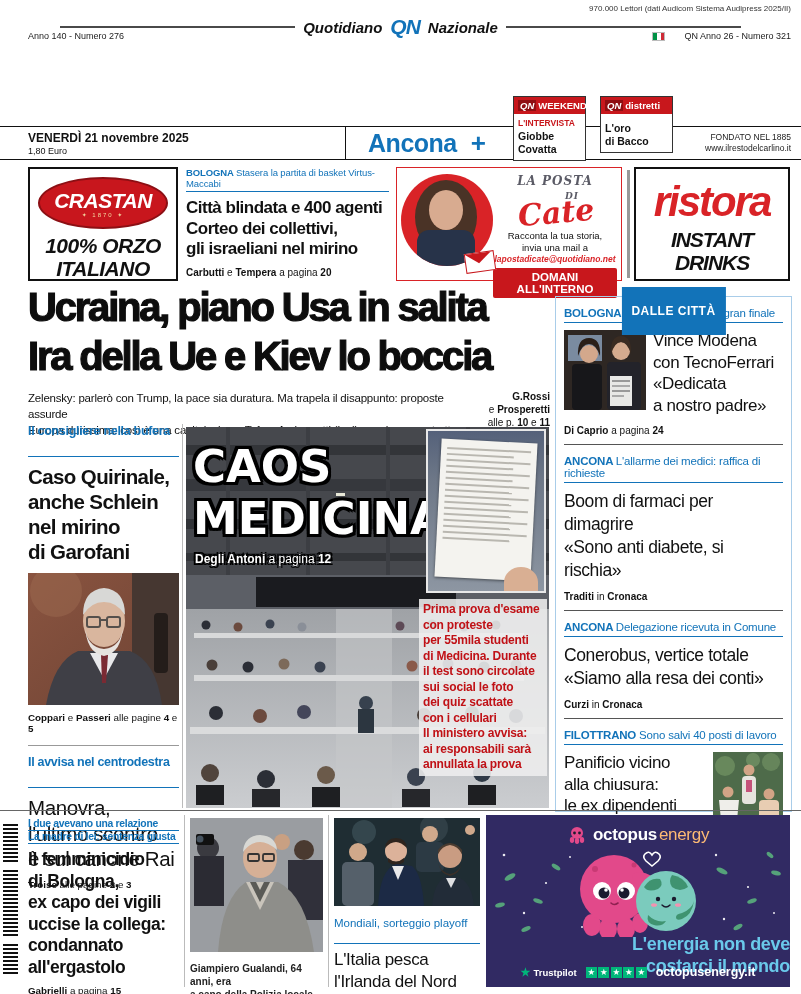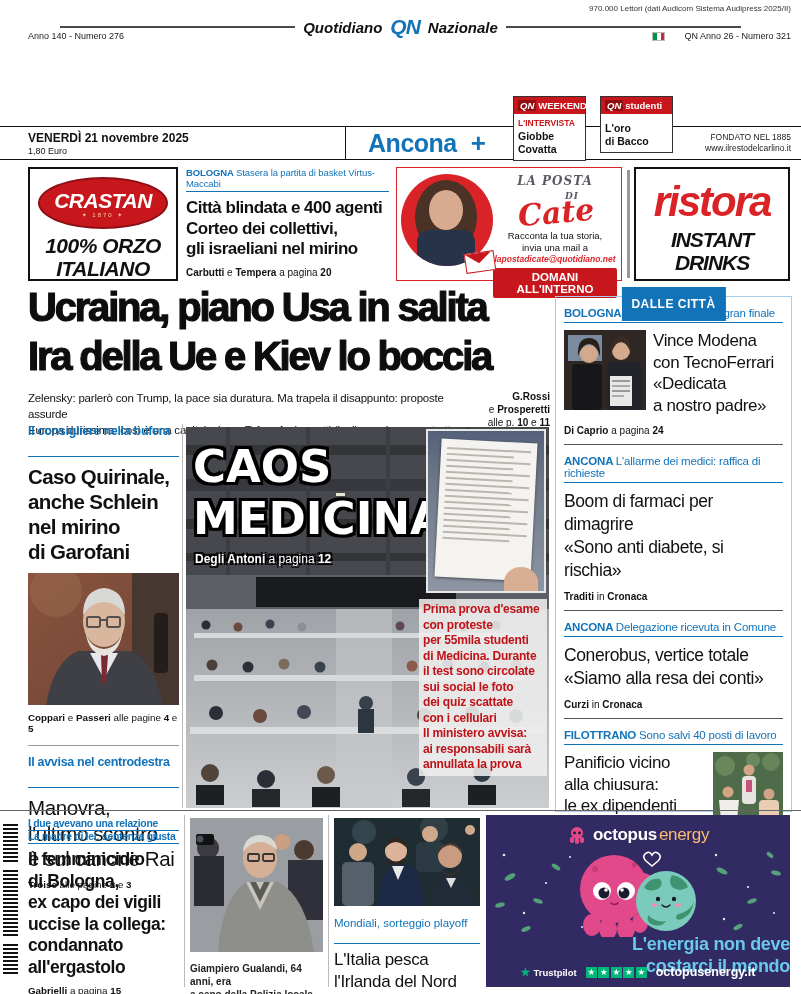--- a/index.html
+++ b/index.html
@@ -109,21 +109,21 @@
          box-shadow:0 1px 3px rgba(0,0,0,.5);padding:8px 6px}
   .paper i{display:block;height:2px;background:#b9b7b0;margin-bottom:4px}
   .paper i:nth-child(2n){width:80%}
   .hand{position:absolute;right:6px;bottom:-6px;width:34px;height:30px;border-radius:50% 50% 0 0;background:#d9af93}
   .note{position:absolute;right:2px;top:172px;width:128px;background:rgba(238,238,238,.88);
         color:#c01116;font-size:12px;font-weight:700;line-height:15.5px;padding:3px 4px;letter-spacing:-0.2px}
 
   
   .rightcol{top:296px;left:555px;width:237px;height:516px;border:1px solid var(--lblue)}
   .rc-badge{position:absolute;top:-10px;left:50%;transform:translateX(-50%);background:var(--blue);color:#fff;
-            font-size:12px;font-weight:800;letter-spacing:0.5px;padding:10px 10px;white-space:nowrap}
+            font-size:12px;font-weight:800;letter-spacing:0.5px;padding:17px 10px;white-space:nowrap}
   .rc-story{padding:10px 8px 8px}
   .rc-kick{color:var(--blue);font-size:11.5px;border-bottom:1px solid var(--blue);padding-bottom:3px;letter-spacing:-0.2px}
   .rc-body{display:flex;gap:7px;margin-top:7px}
   .rc-t{font-size:17px;line-height:21.5px;letter-spacing:-0.4px;font-weight:400}
   .rc-t.big{font-size:17.5px;line-height:23px;margin-top:7px}
   .rc-by{font-size:10px;margin-top:9px}
   .rc-sep{border-top:1px solid #555;margin:0 8px}
 
   
   .botline{top:810px;left:0px;width:801px;border-top:1px solid #666}
@@ -188,21 +188,21 @@
     </div>
     <div class="body">
       <div class="kick">L'INTERVISTA</div>
       <div class="l">Giobbe</div>
       <div class="l">Covatta</div>
     </div>
   </div>
   <div class="abs promo" style="top:96px;left:600px;z-index:6">
     <div class="bar">
       <span class="qn">QN</span>
-      <span>studenti</span>
+      <span>distretti</span>
     </div>
     <div class="body" style="padding-top:8px">
       <div class="l">L'oro</div>
       <div class="l">di Bacco</div>
     </div>
   </div>
 
   <div class="abs dateline">
     <div class="dl-left">
       <div class="dl-day">VENERDÌ 21 novembre 2025</div>

